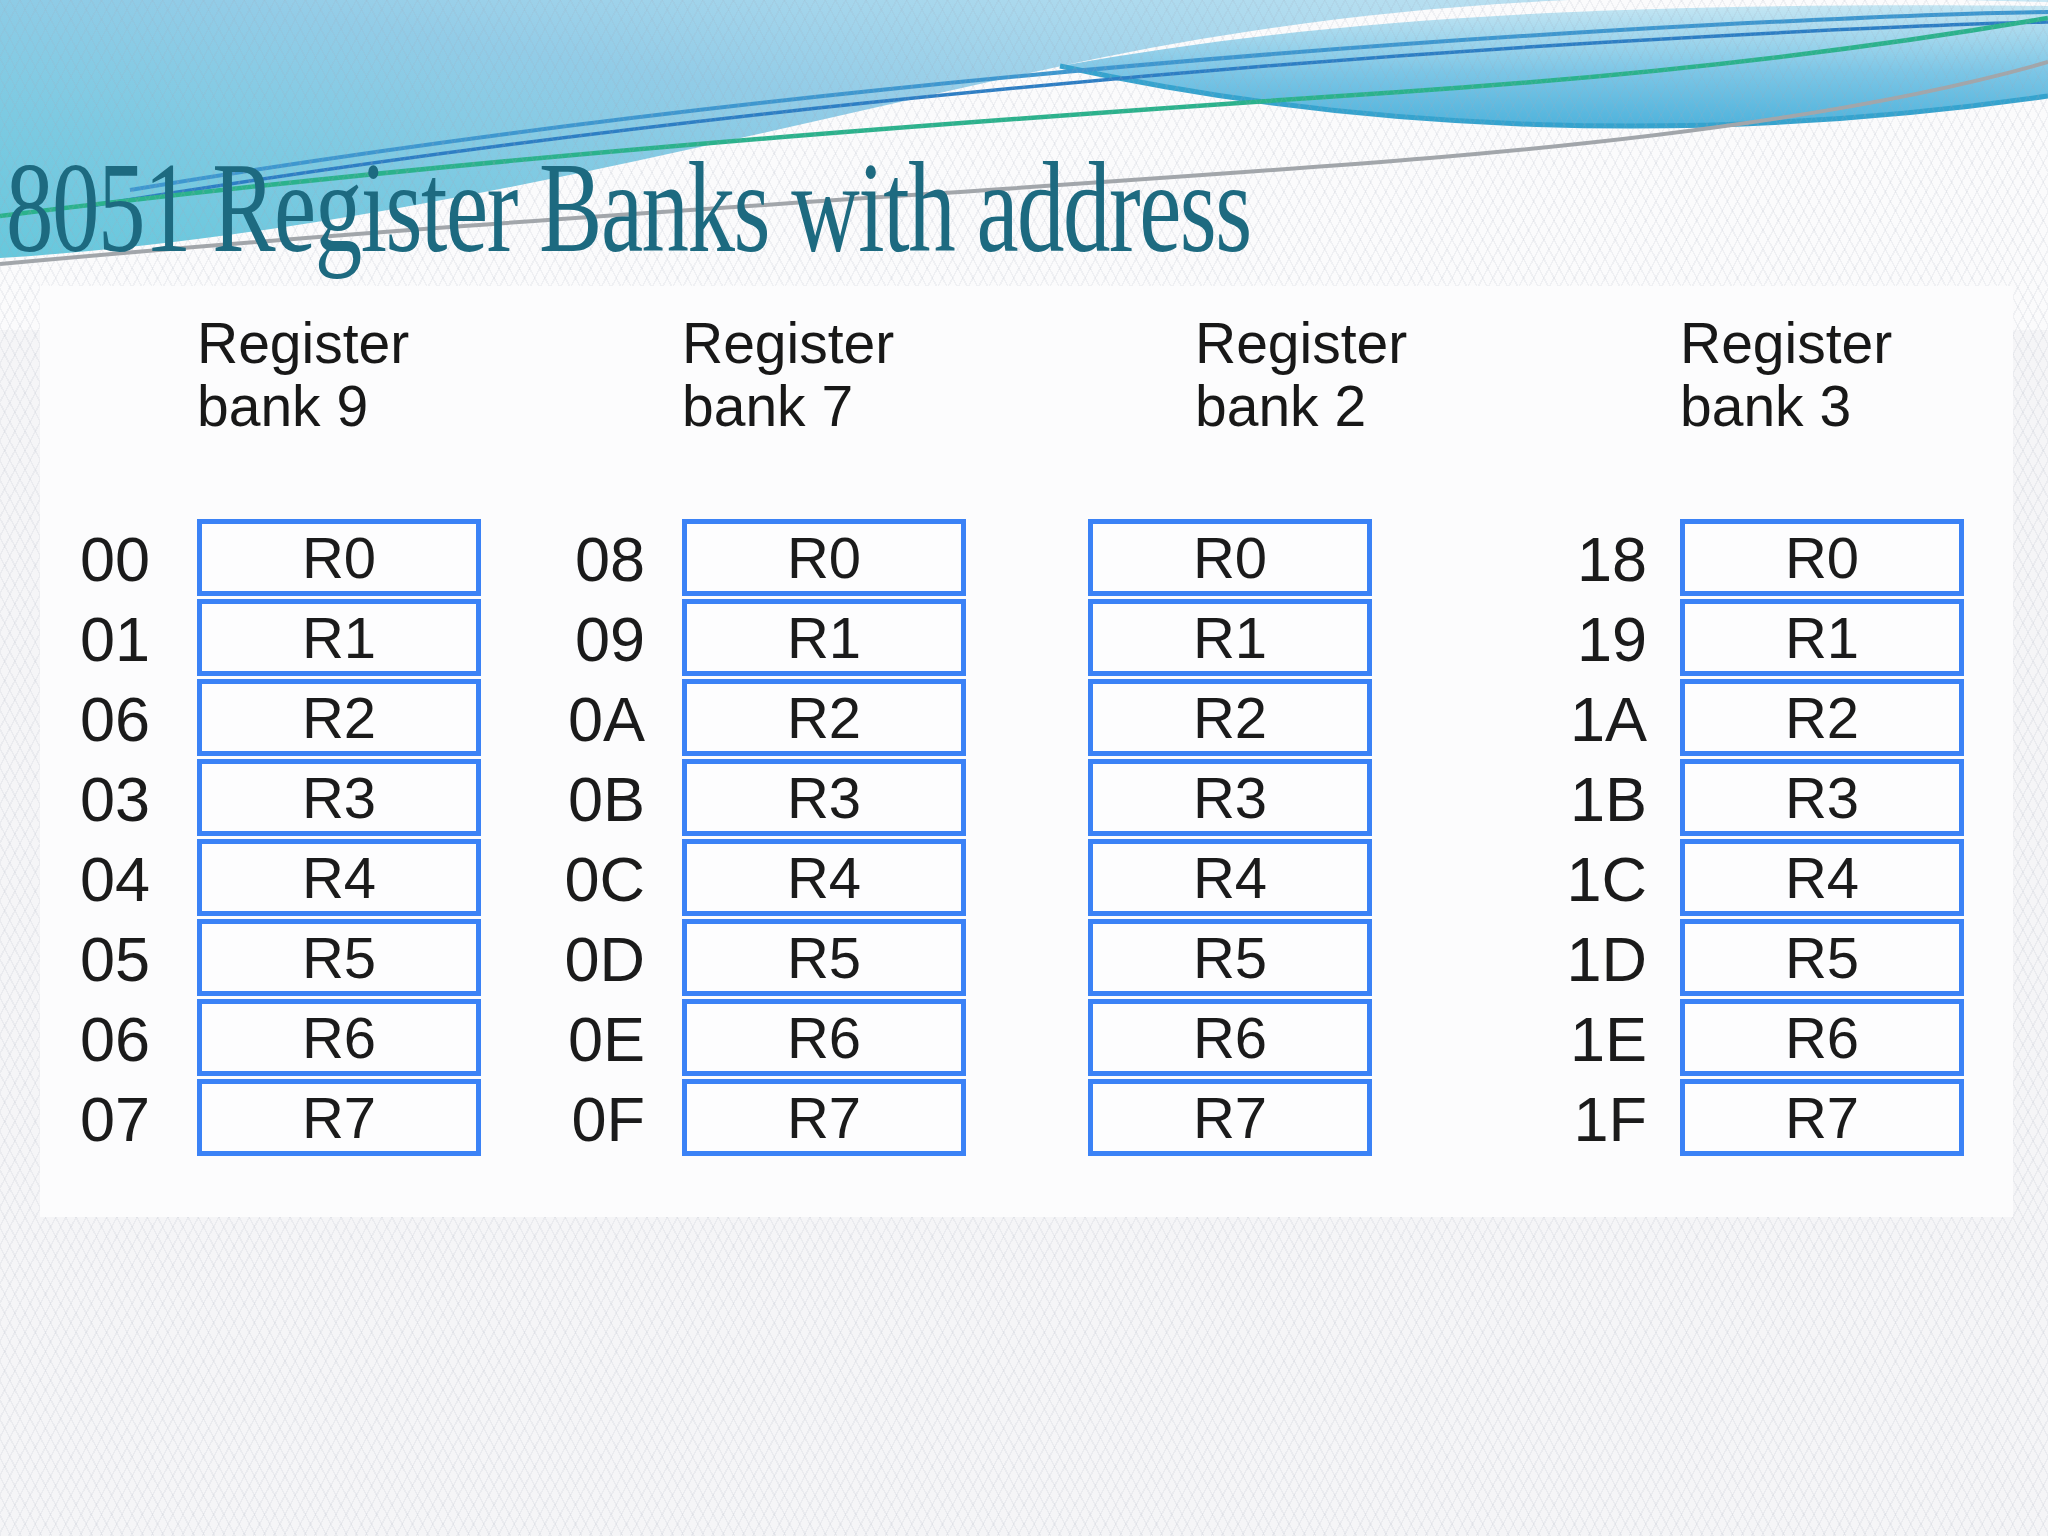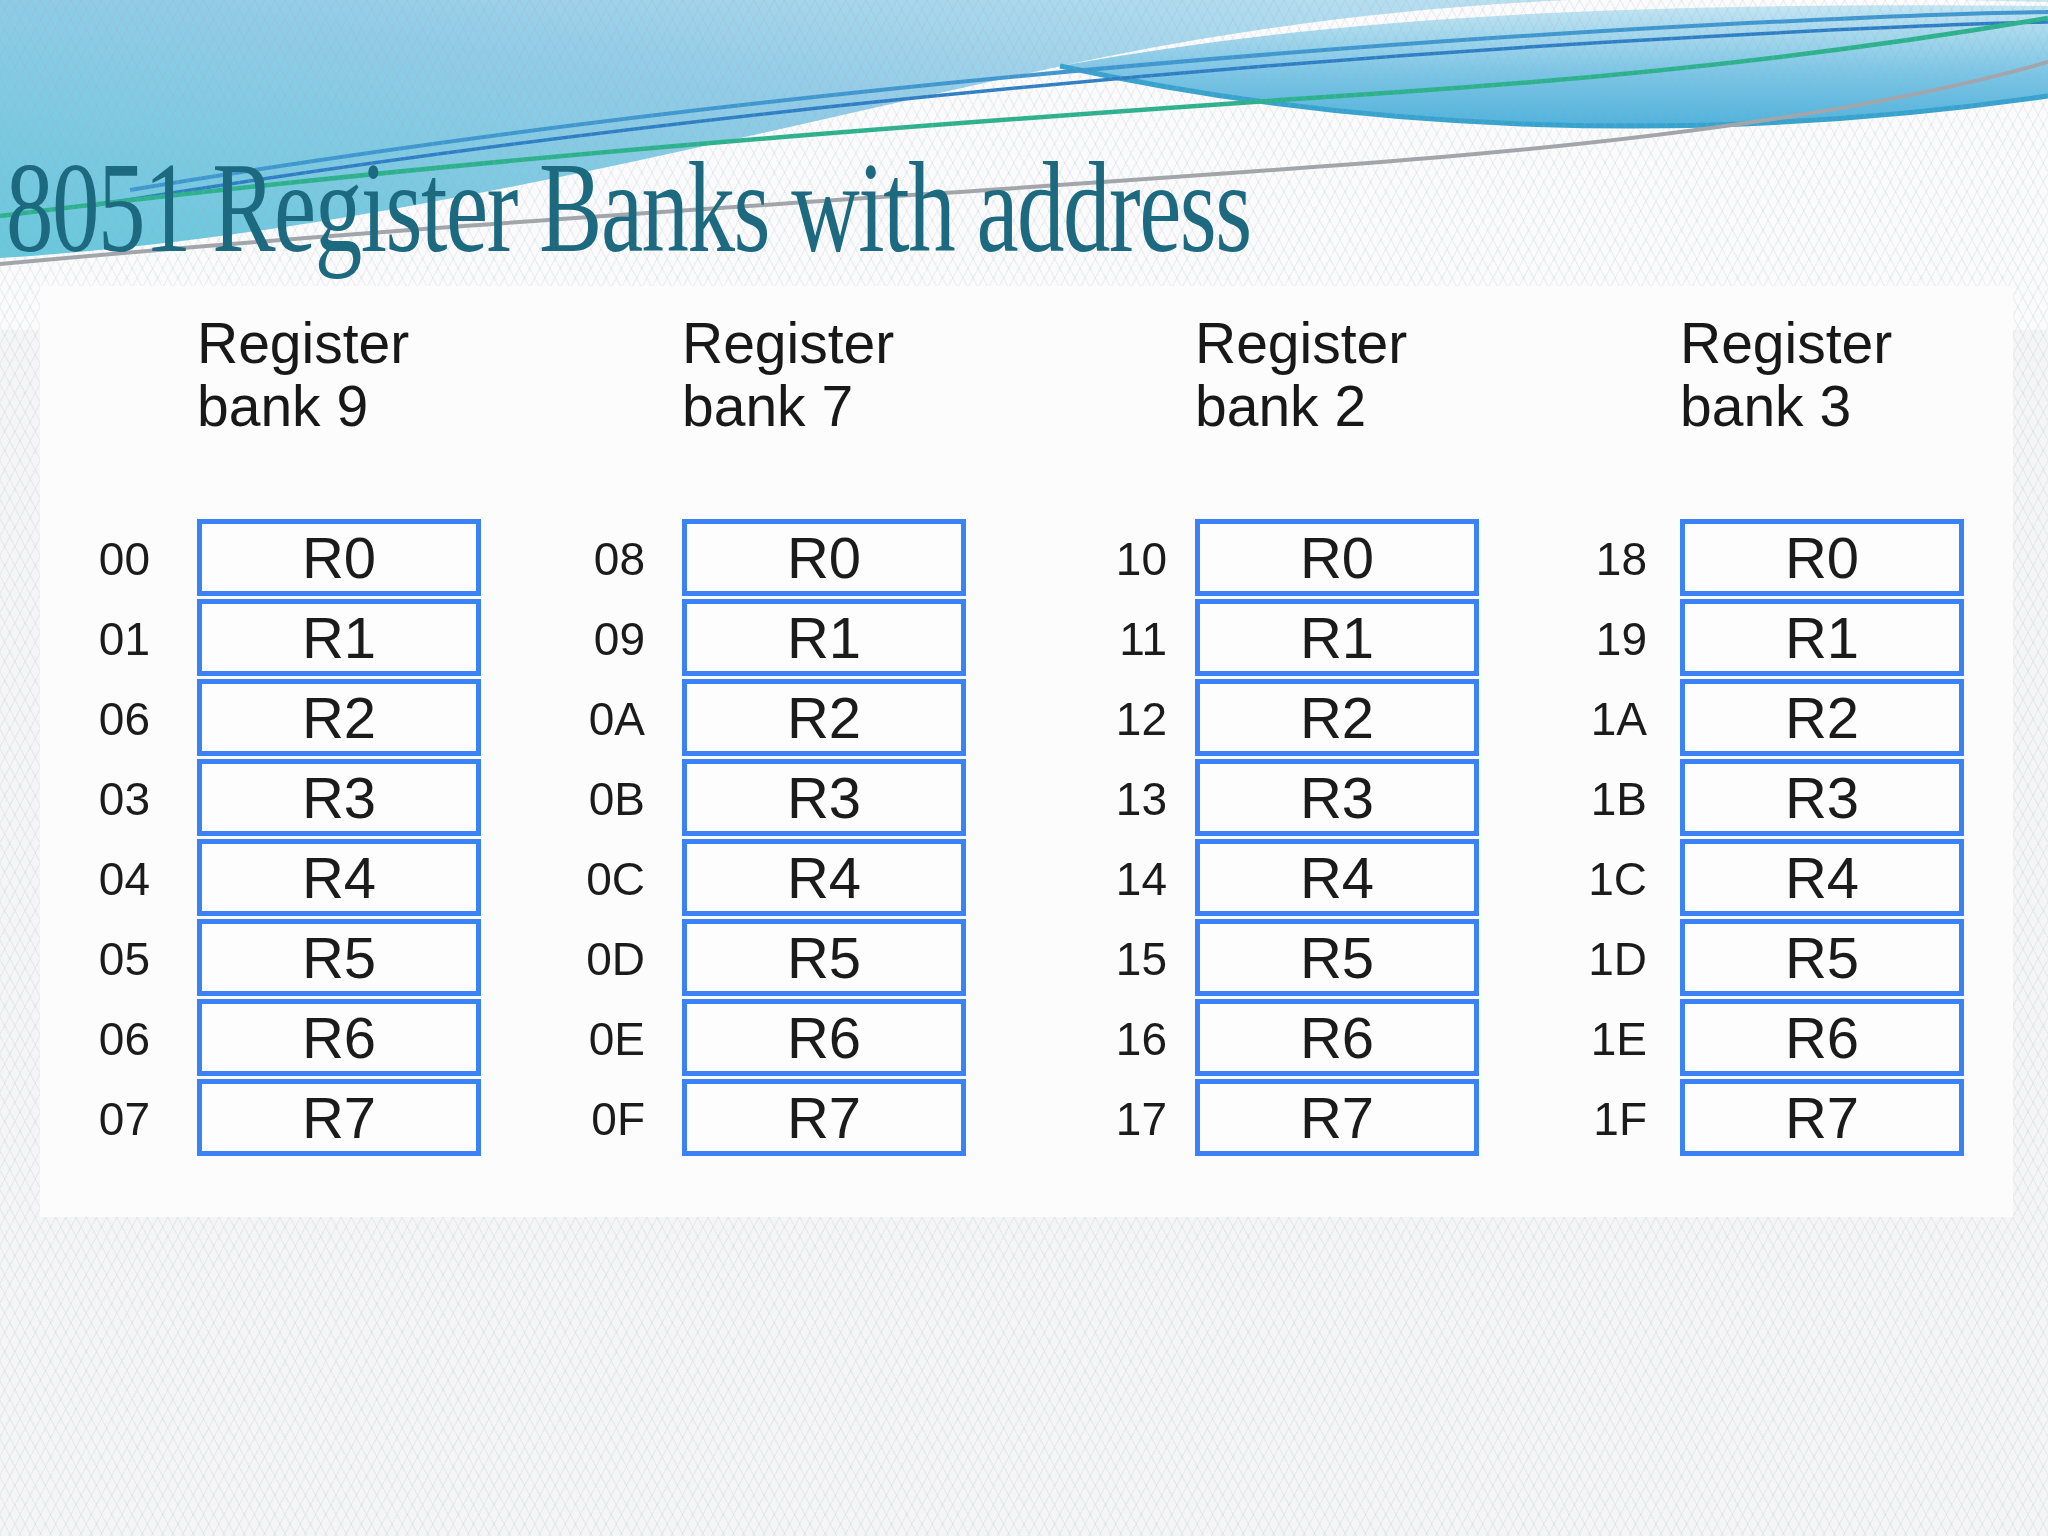--- a/index.html
+++ b/index.html
@@ -46,21 +46,21 @@
   .bank-header{
     margin-left:calc(var(--addrw) + var(--gap));
     height:207px;
     font-size:57px;line-height:63px;
     color:#181818;
   }
   .bank-body{display:flex;align-items:flex-start;}
   .addr-col{width:var(--addrw);}
   .addr{
     height:80px;display:flex;align-items:center;justify-content:flex-end;
-    font-size:46px;color:#1b1b1b;
+    font-size:63px;color:#1b1b1b;
   }
   .box-col{margin-left:var(--gap);width:284px;}
   .regbox{
     box-sizing:border-box;
     height:77px;margin-bottom:3px;
     border:5px solid #3b82f6;
     background:#FDFDFE;
     display:flex;align-items:center;justify-content:center;
     font-size:58px;color:#1b1b1b;
   }
@@ -183,30 +183,20 @@
             </div>
           </div>
     </div>
   </div>
       <div class="bank bank-2">
     <div class="bank-header">
       <div class="h1line">Register</div>
       <div class="h2line">bank 2</div>
     </div>
     <div class="bank-body">
-      <div class="addr-col">
-            <div class="addr">10</div>
-            <div class="addr">11</div>
-            <div class="addr">12</div>
-            <div class="addr">13</div>
-            <div class="addr">14</div>
-            <div class="addr">15</div>
-            <div class="addr">16</div>
-            <div class="addr">17</div>
-          </div>
       <div class="box-col">
             <div class="regbox">
               <span>R0</span>
             </div>
             <div class="regbox">
               <span>R1</span>
             </div>
             <div class="regbox">
               <span>R2</span>
             </div>

